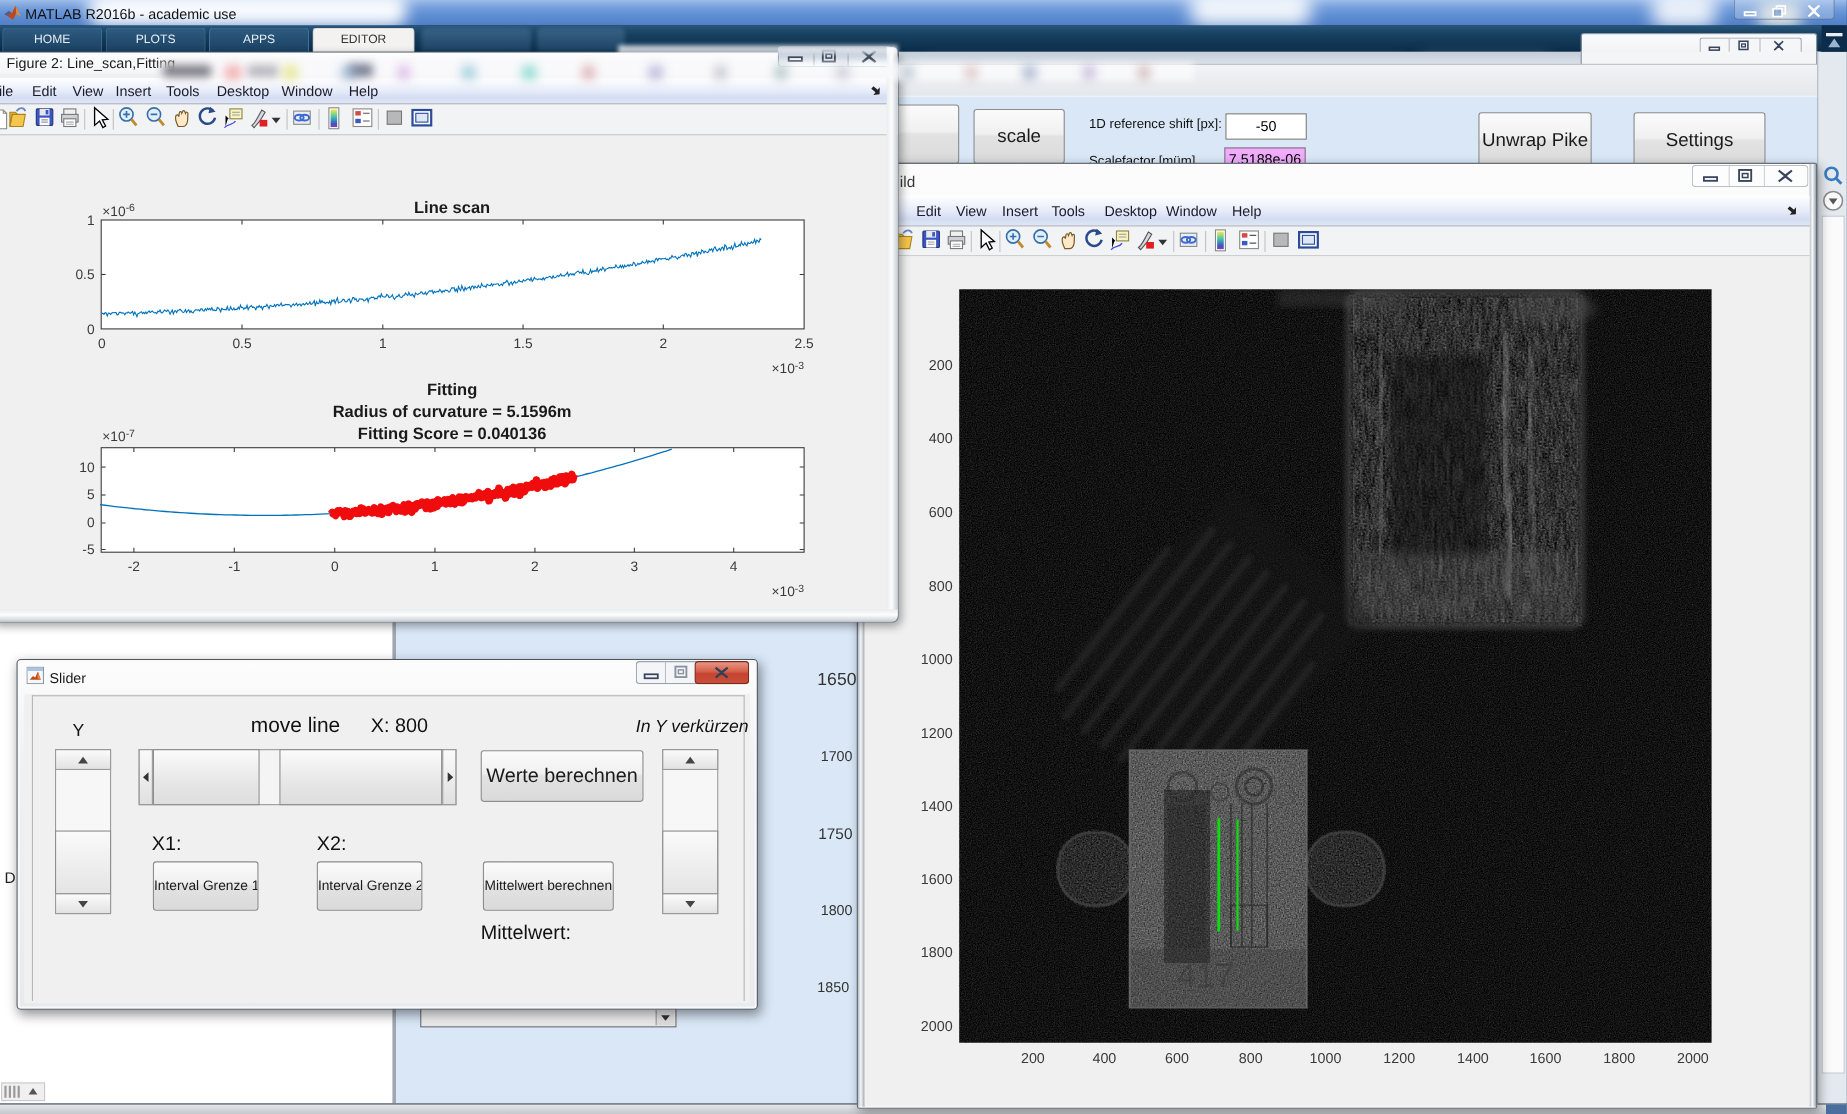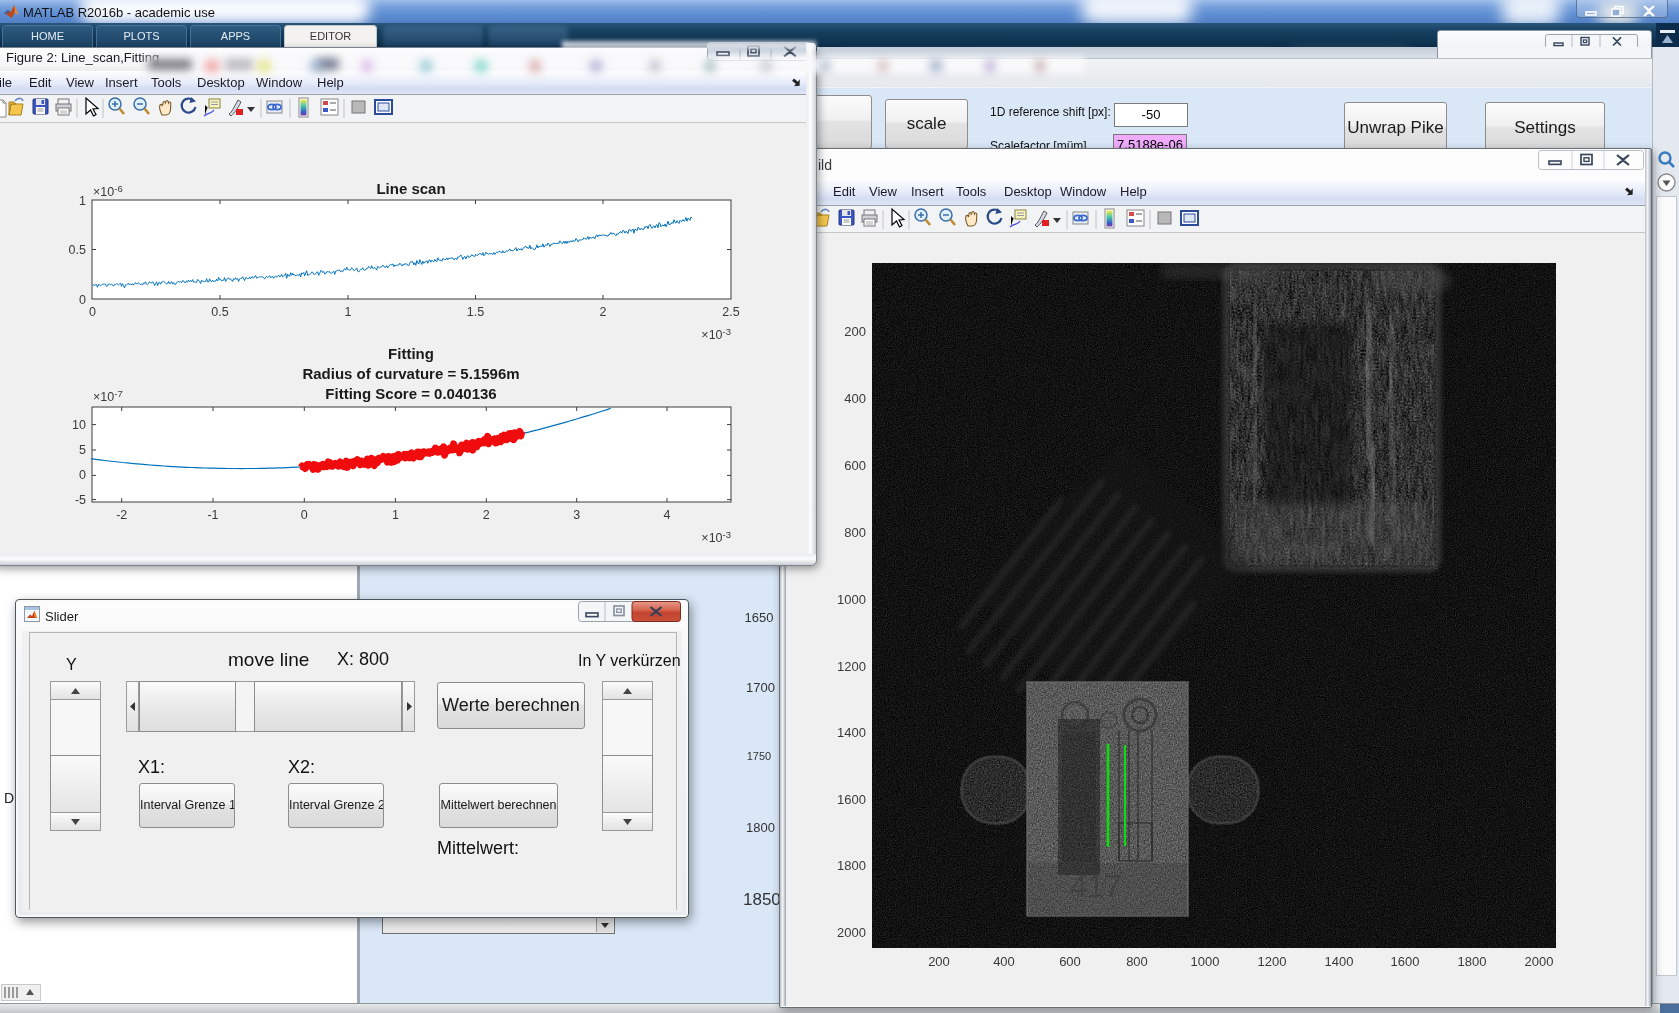--- a/index.html
+++ b/index.html
@@ -78,25 +78,25 @@
 <div class="abs" style="left:990px;top:105px;font-size:12px;color:#111;">1D reference shift [px]:</div>
 <div class="abs" style="left:1114px;top:103px;width:74px;height:24px;background:#fff;border:1px solid #7a7a7a;font-size:13px;text-align:center;line-height:22px;">-50</div>
 <div class="abs" style="left:990px;top:139px;font-size:12px;color:#111;">Scalefactor [müm]</div>
 <div class="abs" style="left:1113px;top:134px;width:74px;height:22px;background:#f0abfc;border:1px solid #7a7a7a;font-size:13px;text-align:center;line-height:20px;">7.5188e-06</div>
 <div class="abs btn" style="left:1344px;top:102px;width:103px;height:52px;font-size:17px;line-height:50px;">Unwrap Pike</div>
 <div class="abs btn" style="left:1485px;top:102px;width:120px;height:52px;font-size:17px;line-height:50px;">Settings</div>
 
 <div class="abs" style="left:360px;top:563px;width:419px;height:440px;background:#d9e7f7;"></div>
 <div class="abs" style="left:357px;top:563px;width:3px;height:440px;background:#9fa8b2;"></div>
 
-<div class="abs" style="left:743px;top:610px;width:32px;font-size:13px;color:#333;text-align:center;">1650</div>
+<div class="abs" style="left:743px;top:610px;width:32px;font-size:16px;color:#333;text-align:left;">1650</div>
 <div class="abs" style="left:743px;top:680px;width:32px;font-size:13px;color:#333;text-align:right;">1700</div>
-<div class="abs" style="left:743px;top:750px;width:32px;font-size:11px;color:#333;text-align:center;">1750</div>
+<div class="abs" style="left:743px;top:750px;width:32px;font-size:14px;color:#333;text-align:right;">1750</div>
 <div class="abs" style="left:743px;top:820px;width:32px;font-size:13px;color:#333;text-align:right;">1800</div>
-<div class="abs" style="left:743px;top:890px;width:32px;font-size:17px;color:#333;text-align:left;">1850</div>
+<div class="abs" style="left:743px;top:890px;width:32px;font-size:13px;color:#333;text-align:left;">1850</div>
 
 <div class="abs" style="left:382px;top:916px;width:233px;height:18px;background:linear-gradient(180deg,#fefefe,#e8e8e8);border:1px solid #707070;">
   <div class="abs" style="right:1px;top:1px;width:17px;height:14px;background:linear-gradient(180deg,#f4f4f4,#dcdcdc);border-left:1px solid #9a9a9a;"></div>
   <svg class="abs" style="right:4px;top:5px;" width="10" height="7">
         <path d="M1 1 L5 6 L9 1 Z" fill="#333"></path>
       </svg>
 </div>
 
 <div class="abs" style="left:0;top:563px;width:357px;height:440px;background:#ffffff;"></div>
 <div class="abs" style="left:4px;top:790px;font-size:14px;color:#222;">D</div>
@@ -680,21 +680,21 @@
     <path d="M72.5 6 L78 10.2 L83.5 6 M72.5 15 L78 10.8 L83.5 15 M72.5 6 L83.5 15 M83.5 6 L72.5 15" stroke="#31405a" stroke-width="2" fill="none"></path>
   </svg>
 </div>
 
 <div class="abs" style="left:22px;top:631px;width:660px;height:281px;background:#f0f0f0;"></div>
 <div class="abs" style="left:29px;top:632px;width:648px;height:278px;border:1px solid #b6b6b6;border-bottom:none;"></div>
 
 <div class="abs" style="left:66px;top:656px;font-size:16px;color:#111;">Y</div>
 <div class="abs" style="left:228px;top:649px;font-size:19px;color:#111;">move line</div>
 <div class="abs" style="left:337px;top:649px;font-size:18px;color:#111;">X: 800</div>
-<div class="abs" style="left:578px;top:652px;font-size:16px;color:#111;">In Y verkürzen</div>
+<div class="abs" style="left:578px;top:652px;font-size:16px;color:#111;font-style:italic;">In Y verkürzen</div>
 
 <div class="abs" style="left:50px;top:681px;width:51px;height:150px;background:#f7f7f7;border:1px solid #9a9a9a;"></div>
     <div class="abs" style="left:50px;top:681px;width:51px;height:19px;background:linear-gradient(180deg,#fbfbfb,#e2e2e2);border:1px solid #9a9a9a;"></div>
     <svg class="abs" style="left:70px;top:687px;" width="11" height="8">
       <path d="M1 7 L5.5 1 L10 7 Z" fill="#444"></path>
     </svg>
     <div class="abs" style="left:50px;top:755px;width:51px;height:58px;background:linear-gradient(180deg,#fafafa,#e4e4e4);border:1px solid #8e8e8e;"></div>
     <div class="abs" style="left:50px;top:812px;width:51px;height:19px;background:linear-gradient(180deg,#fbfbfb,#e2e2e2);border:1px solid #9a9a9a;"></div>
     <svg class="abs" style="left:70px;top:818px;" width="11" height="8">
       <path d="M1 1 L5.5 7 L10 1 Z" fill="#444"></path>

